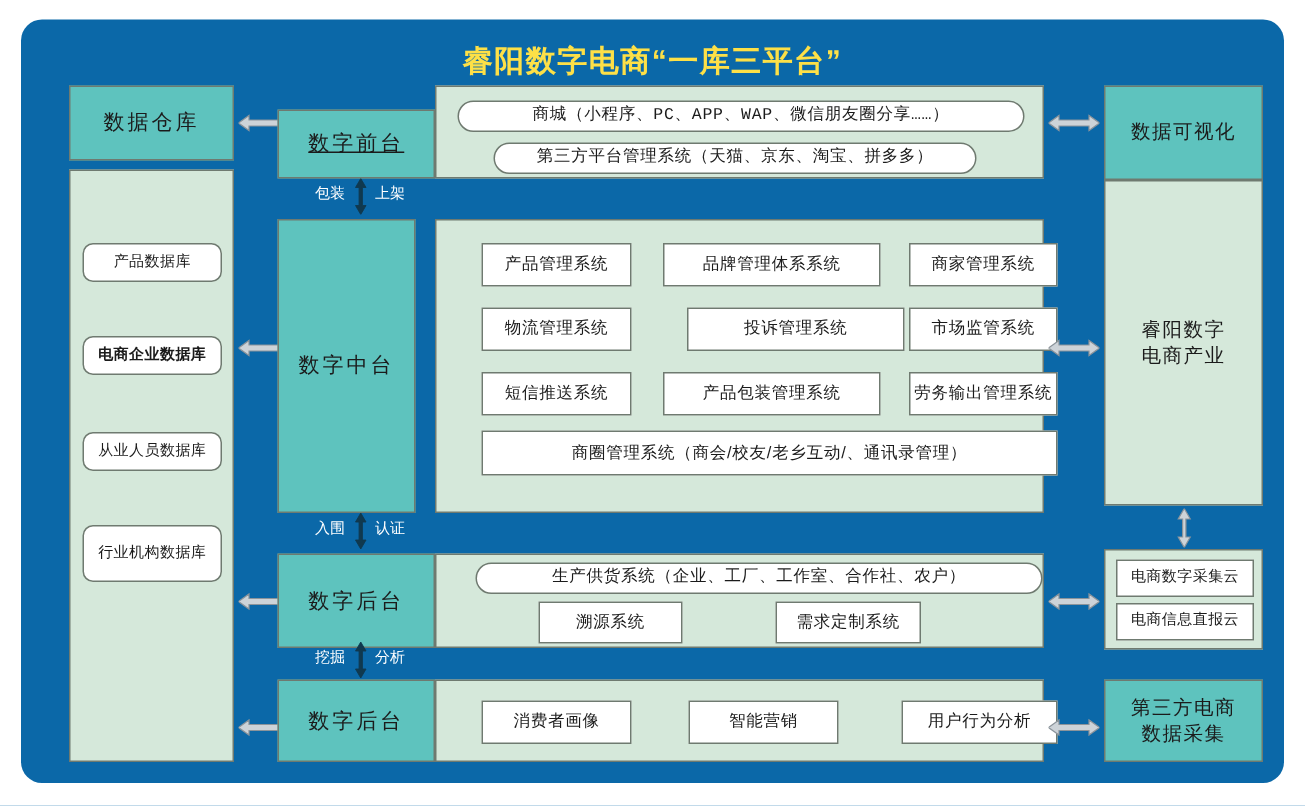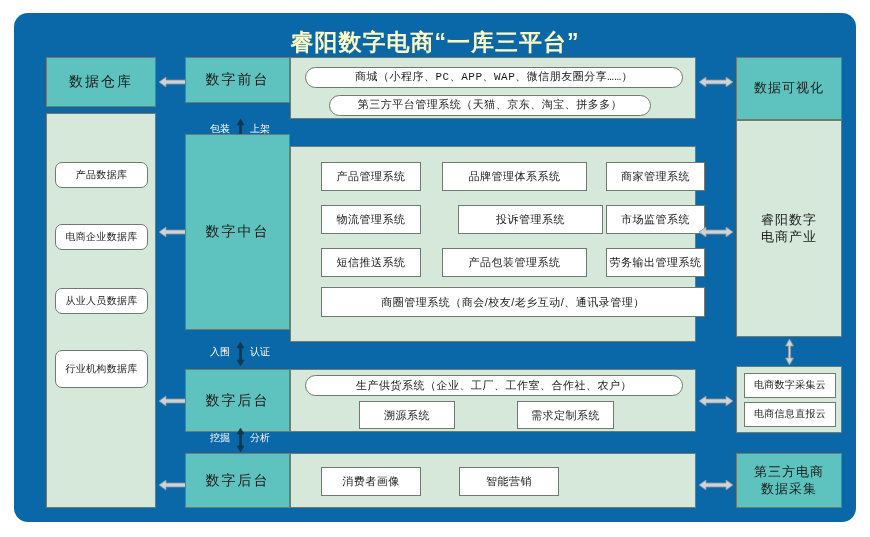--- a/index.html
+++ b/index.html
@@ -21,22 +21,22 @@
     width: 842px; height: 509px;
     background: #0B68A8;
     border-radius: 14px;
     box-sizing: border-box;
   }
   .title {
     position: absolute;
     left: 0; top: 14px;
     width: 842px;
     text-align: center;
-    color: #fef9c3;
-    font-size: 23px;
+    color: #fde047;
+    font-size: 20px;
     font-weight: bold;
     letter-spacing: 1px;
     white-space: nowrap;
   }
 
   
   .bx {
     position: absolute;
     box-sizing: border-box;
     border: 1px solid #6f7a70;
@@ -101,21 +101,21 @@
     <div class="title">睿阳数字电商“一库三平台”</div>
 
     <div class="bx teal lbl-big" style="left:32px; top:44px; width:110px; height:50px;">
       <span>数据仓库</span>
     </div>
 
     <div class="bx mint" style="left:32px; top:100px; width:110px; height:395px; display:block;">
       <div class="bx white lbl-tiny" style="left:8px; top:48px; width:93px; height:26px; border-radius:7px;">
         <span>产品数据库</span>
       </div>
-      <div class="bx white lbl-tiny" style="left:8px; top:110px; width:93px; height:26px; border-radius:7px;">
+      <div class="bx white lbl-tiny" style="left:8px; top:110px; width:93px; height:26px; border-radius:7px;font-weight:bold;">
         <span>电商企业数据库</span>
       </div>
       <div class="bx white lbl-tiny" style="left:8px; top:174px; width:93px; height:26px; border-radius:7px;">
         <span>从业人员数据库</span>
       </div>
       <div class="bx white lbl-tiny" style="left:8px; top:236px; width:93px; height:38px; border-radius:7px;">
         <span>行业机构数据库</span>
       </div>
     </div>
 
@@ -133,41 +133,41 @@
       <svg width="34" height="12" viewBox="0 0 34 12" aria-hidden="true">
         <path d="M0 6 L7 1 L7 4 L27 4 L27 1 L34 6 L27 11 L27 8 L7 8 L7 11 Z" fill="#CDD3D8" stroke="#8C949B" stroke-width="0.8"></path>
       </svg>
     </div>
     <div class="harrow" style="left:143px; top:465px; width:38px;">
       <svg width="34" height="12" viewBox="0 0 34 12" aria-hidden="true">
         <path d="M0 6 L7 1 L7 4 L27 4 L27 1 L34 6 L27 11 L27 8 L7 8 L7 11 Z" fill="#CDD3D8" stroke="#8C949B" stroke-width="0.8"></path>
       </svg>
     </div>
 
-    <div class="bx teal lbl-big" style="left:171px; top:44px; width:105px; height:46px;">
+    <div class="bx teal lbl-big" style="left:171px; top:60px; width:105px; height:46px;text-decoration:underline;">
       <span>数字前台</span>
     </div>
     <div class="bx mint" style="left:276px; top:44px; width:406px; height:62px; display:block;font-family:Liberation Mono, monospace;">
       <div class="bx white pill lbl-small" style="left:14px; top:9px; width:378px; height:21px;">
         <span>商城（小程序、PC、APP、WAP、微信朋友圈分享……）</span>
       </div>
       <div class="bx white pill lbl-small" style="left:14px; top:37px; width:322px; height:21px;margin-left:24px;">
         <span>第三方平台管理系统（天猫、京东、淘宝、拼多多）</span>
       </div>
     </div>
 
     <div class="conn" style="left:196px; top:109px;">包装</div>
     <div class="conn" style="left:236px; top:109px;">上架</div>
     <div class="varrow dark" style="left:219px; top:106px; height:24px;">
       <svg width="9" height="24" viewBox="0 0 9 24" aria-hidden="true">
         <path d="M4.5 0 L8 6 L5.6 6 L5.6 18 L8 18 L4.5 24 L1 18 L3.4 18 L3.4 6 L1 6 Z" fill="#10394F" stroke="#10394F" stroke-width="0.6"></path>
       </svg>
     </div>
 
-    <div class="bx teal lbl-big" style="left:171px; top:121px; width:105px; height:196px;">
+    <div class="bx teal lbl-big" style="left:171px; top:133px; width:92px; height:196px;">
       <span>数字中台</span>
     </div>
     <div class="bx mint" style="left:276px; top:133px; width:406px; height:196px; display:block;">
 
       <div class="bx white lbl-small" style="left:30px; top:15px; width:100px; height:29px;">
         <span>产品管理系统</span>
       </div>
       <div class="bx white lbl-small" style="left:151px; top:15px; width:145px; height:29px;">
         <span>品牌管理体系系统</span>
       </div>
@@ -205,21 +205,21 @@
     <div class="varrow dark" style="left:219px; top:329px; height:24px;">
       <svg width="9" height="24" viewBox="0 0 9 24" aria-hidden="true">
         <path d="M4.5 0 L8 6 L5.6 6 L5.6 18 L8 18 L4.5 24 L1 18 L3.4 18 L3.4 6 L1 6 Z" fill="#10394F" stroke="#10394F" stroke-width="0.6"></path>
       </svg>
     </div>
 
     <div class="bx teal lbl-big" style="left:171px; top:356px; width:105px; height:63px;">
       <span>数字后台</span>
     </div>
     <div class="bx mint" style="left:276px; top:356px; width:406px; height:63px; display:block;">
-      <div class="bx white pill lbl-small" style="left:14px; top:5px; width:378px; height:21px;">
+      <div class="bx white pill lbl-small" style="left:26px; top:5px; width:378px; height:21px;font-family:Liberation Mono, monospace;">
         <span>生产供货系统（企业、工厂、工作室、合作社、农户）</span>
       </div>
       <div class="bx white lbl-small" style="left:68px; top:31px; width:96px; height:28px;">
         <span>溯源系统</span>
       </div>
       <div class="bx white lbl-small" style="left:226px; top:31px; width:97px; height:28px;">
         <span>需求定制系统</span>
       </div>
     </div>
 
@@ -234,20 +234,23 @@
     <div class="bx teal lbl-big" style="left:171px; top:440px; width:105px; height:55px;">
       <span>数字后台</span>
     </div>
     <div class="bx mint" style="left:276px; top:440px; width:406px; height:55px; display:block;padding-left:16px;">
       <div class="bx white lbl-small" style="left:30px; top:13px; width:100px; height:29px;">
         <span>消费者画像</span>
       </div>
       <div class="bx white lbl-small" style="left:168px; top:13px; width:100px; height:29px;">
         <span>智能营销</span>
       </div>
+      <div class="bx white lbl-small" style="left:310px; top:13px; width:104px; height:29px;">
+        <span>用户行为分析</span>
+      </div>
     </div>
 
     <div class="harrow" style="left:683px; top:62px; width:38px;">
       <svg width="34" height="12" viewBox="0 0 34 12" aria-hidden="true">
         <path d="M0 6 L7 1 L7 4 L27 4 L27 1 L34 6 L27 11 L27 8 L7 8 L7 11 Z" fill="#CDD3D8" stroke="#8C949B" stroke-width="0.8"></path>
       </svg>
     </div>
     <div class="harrow" style="left:683px; top:212px; width:38px;">
       <svg width="34" height="12" viewBox="0 0 34 12" aria-hidden="true">
         <path d="M0 6 L7 1 L7 4 L27 4 L27 1 L34 6 L27 11 L27 8 L7 8 L7 11 Z" fill="#CDD3D8" stroke="#8C949B" stroke-width="0.8"></path>

